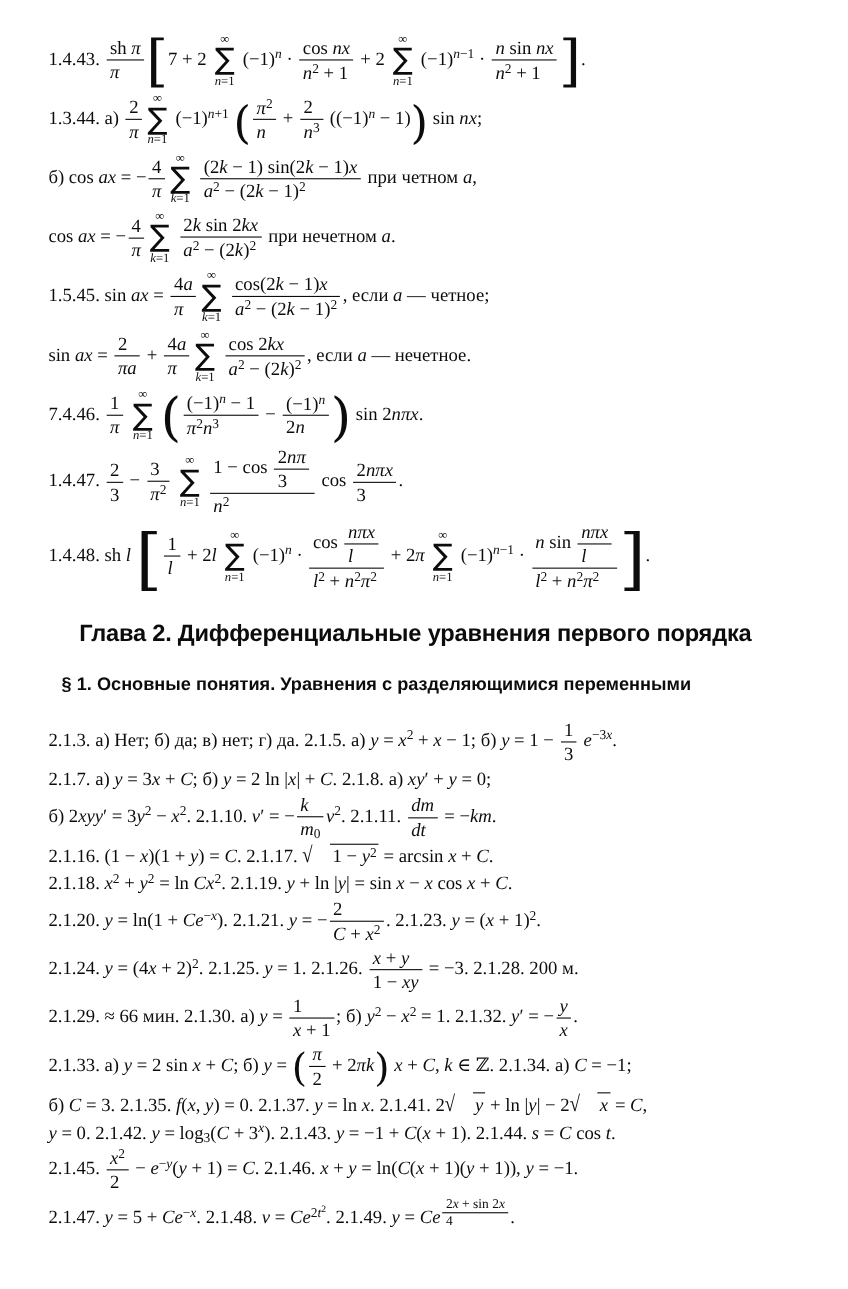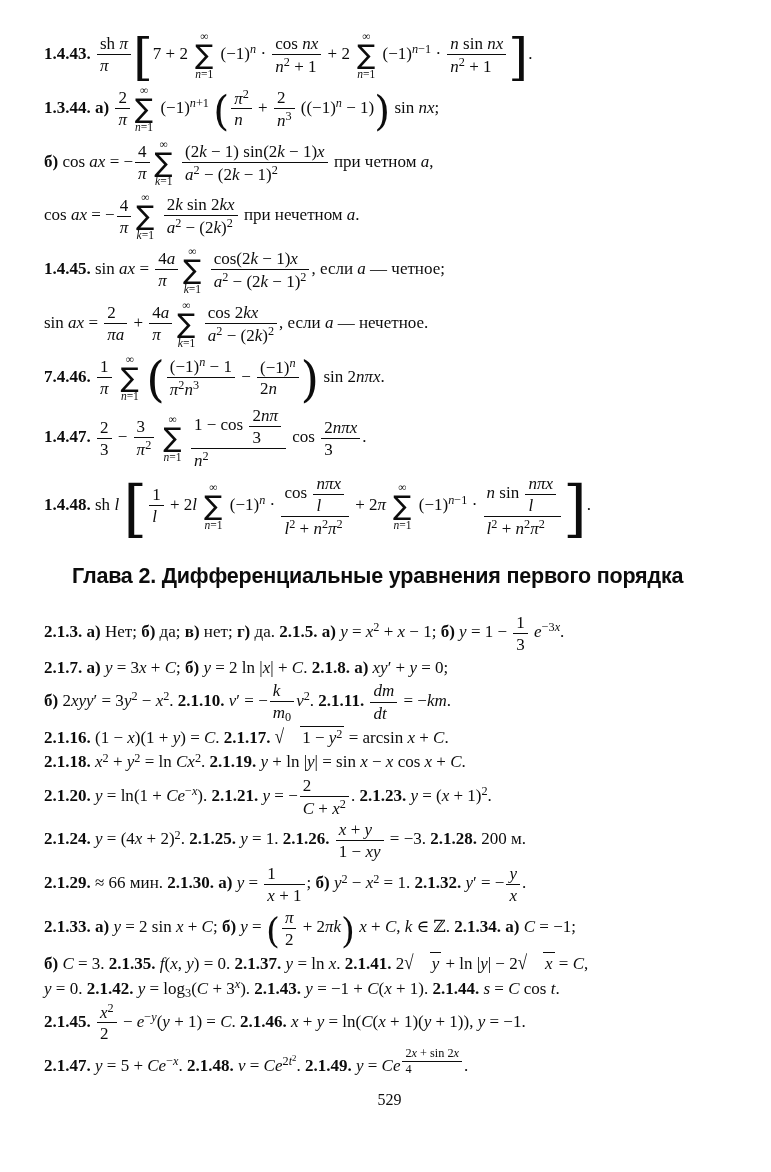--- a/index.html
+++ b/index.html
@@ -4,21 +4,21 @@
 <style>
   html,body{margin:0;padding:0;}
   body{
     width:771px;height:1172px;background:#ffffff;color:#0c0c0c;
     font-family:"Liberation Serif","DejaVu Serif",serif;font-size:17px;
     overflow:hidden;
   }
   .page{padding:30px 36px 0 44px;}
   .line{margin:0 0 4px 0;line-height:1.3;white-space:nowrap;}
   #sec2 .line{margin-bottom:3px;line-height:1.25;}
-  .bd{font-weight:bold;}
+  .bd{font-weight:normal;}
   .it{font-style:italic;}
   .sup{display:inline-block;font-size:72%;vertical-align:0.45em;line-height:1;}
   .sub{display:inline-block;font-size:72%;vertical-align:-0.25em;line-height:1;}
   .frac{display:inline-block;vertical-align:middle;text-align:left;margin:0 2px;line-height:1.12;}
   .frac .num{display:block;padding:0 3px 1px;}
   .frac .den{display:block;border-top:1.5px solid #0c0c0c;padding:1px 3px 0;}
   .sum{display:inline-flex;flex-direction:column;align-items:center;vertical-align:middle;line-height:1;margin:0 3px;}
   .sum .ll{font-size:11.5px;line-height:1.05;}
   .sum .sg{font-size:27px;line-height:0.95;font-family:"DejaVu Sans",sans-serif;}
   .big{display:inline-block;vertical-align:middle;line-height:0;position:relative;top:0.05em;font-family:"DejaVu Serif",serif;}
@@ -59,21 +59,21 @@
       <div class="line"><span class="bd">б) </span><span class="rm">cos </span><span class="it">ax</span><span class="rm"> = −</span><span class="frac"><span class="num"><span class="rm">4</span></span><span class="den"><span class="it">π</span></span></span><span class="sum">
           <span class="ll"><span class="rm">∞</span></span>
           <span class="sg">∑</span>
           <span class="ll"><span class="it">k</span><span class="rm">=1</span></span>
         </span><span class="rm"> </span><span class="frac"><span class="num"><span class="rm">(2</span><span class="it">k</span><span class="rm"> − 1) </span><span class="rm">sin</span><span class="rm">(2</span><span class="it">k</span><span class="rm"> − 1)</span><span class="it">x</span></span><span class="den"><span class="it">a</span><span class="sup"><span class="rm">2</span></span><span class="rm"> − (2</span><span class="it">k</span><span class="rm"> − 1)</span><span class="sup"><span class="rm">2</span></span></span></span><span class="rm"> при четном </span><span class="it">a</span><span class="rm">,</span></div>
       <div class="line"><span class="rm">cos </span><span class="it">ax</span><span class="rm"> = −</span><span class="frac"><span class="num"><span class="rm">4</span></span><span class="den"><span class="it">π</span></span></span><span class="sum">
           <span class="ll"><span class="rm">∞</span></span>
           <span class="sg">∑</span>
           <span class="ll"><span class="it">k</span><span class="rm">=1</span></span>
         </span><span class="rm"> </span><span class="frac"><span class="num"><span class="rm">2</span><span class="it">k</span><span class="rm"> </span><span class="rm">sin </span><span class="rm">2</span><span class="it">kx</span></span><span class="den"><span class="it">a</span><span class="sup"><span class="rm">2</span></span><span class="rm"> − (2</span><span class="it">k</span><span class="rm">)</span><span class="sup"><span class="rm">2</span></span></span></span><span class="rm"> при нечетном </span><span class="it">a</span><span class="rm">.</span></div>
-      <div class="line"><span class="bd">1.4.45. </span><span class="rm">sin </span><span class="it">ax</span><span class="rm"> = </span><span class="frac"><span class="num"><span class="rm">4</span><span class="it">a</span></span><span class="den"><span class="it">π</span></span></span><span class="sum">
+      <div class="line"><span class="bd">1.5.45. </span><span class="rm">sin </span><span class="it">ax</span><span class="rm"> = </span><span class="frac"><span class="num"><span class="rm">4</span><span class="it">a</span></span><span class="den"><span class="it">π</span></span></span><span class="sum">
           <span class="ll"><span class="rm">∞</span></span>
           <span class="sg">∑</span>
           <span class="ll"><span class="it">k</span><span class="rm">=1</span></span>
         </span><span class="rm"> </span><span class="frac"><span class="num"><span class="rm">cos</span><span class="rm">(2</span><span class="it">k</span><span class="rm"> − 1)</span><span class="it">x</span></span><span class="den"><span class="it">a</span><span class="sup"><span class="rm">2</span></span><span class="rm"> − (2</span><span class="it">k</span><span class="rm"> − 1)</span><span class="sup"><span class="rm">2</span></span></span></span><span class="rm">, если </span><span class="it">a</span><span class="rm"> — четное;</span></div>
       <div class="line"><span class="rm">sin </span><span class="it">ax</span><span class="rm"> = </span><span class="frac"><span class="num"><span class="rm">2</span></span><span class="den"><span class="it">πa</span></span></span><span class="rm"> + </span><span class="frac"><span class="num"><span class="rm">4</span><span class="it">a</span></span><span class="den"><span class="it">π</span></span></span><span class="sum">
           <span class="ll"><span class="rm">∞</span></span>
           <span class="sg">∑</span>
           <span class="ll"><span class="it">k</span><span class="rm">=1</span></span>
         </span><span class="rm"> </span><span class="frac"><span class="num"><span class="rm">cos </span><span class="rm">2</span><span class="it">kx</span></span><span class="den"><span class="it">a</span><span class="sup"><span class="rm">2</span></span><span class="rm"> − (2</span><span class="it">k</span><span class="rm">)</span><span class="sup"><span class="rm">2</span></span></span></span><span class="rm">, если </span><span class="it">a</span><span class="rm"> — нечетное.</span></div>
       <div class="line"><span class="bd">7.4.46. </span><span class="frac"><span class="num"><span class="rm">1</span></span><span class="den"><span class="it">π</span></span></span><span class="rm"> </span><span class="sum">
@@ -90,29 +90,29 @@
           <span class="ll"><span class="rm">∞</span></span>
           <span class="sg">∑</span>
           <span class="ll"><span class="it">n</span><span class="rm">=1</span></span>
         </span><span class="rm"> (−1)</span><span class="sup"><span class="it">n</span></span><span class="rm"> · </span><span class="frac"><span class="num"><span class="rm">cos </span><span class="frac"><span class="num"><span class="it">nπx</span></span><span class="den"><span class="it">l</span></span></span></span><span class="den"><span class="it">l</span><span class="sup"><span class="rm">2</span></span><span class="rm"> + </span><span class="it">n</span><span class="sup"><span class="rm">2</span></span><span class="it">π</span><span class="sup"><span class="rm">2</span></span></span></span><span class="rm"> + 2</span><span class="it">π</span><span class="rm"> </span><span class="sum">
           <span class="ll"><span class="rm">∞</span></span>
           <span class="sg">∑</span>
           <span class="ll"><span class="it">n</span><span class="rm">=1</span></span>
         </span><span class="rm"> (−1)</span><span class="sup"><span class="it">n</span><span class="rm">−1</span></span><span class="rm"> · </span><span class="frac"><span class="num"><span class="it">n</span><span class="rm"> </span><span class="rm">sin </span><span class="frac"><span class="num"><span class="it">nπx</span></span><span class="den"><span class="it">l</span></span></span></span><span class="den"><span class="it">l</span><span class="sup"><span class="rm">2</span></span><span class="rm"> + </span><span class="it">n</span><span class="sup"><span class="rm">2</span></span><span class="it">π</span><span class="sup"><span class="rm">2</span></span></span></span><span class="big" style="font-size: 3.6em;">]</span><span class="rm">.</span></div>
     </div>
   <div class="chapter">Глава 2. Дифференциальные уравнения первого порядка</div>
+  <div class="section">§ 1. Основные понятия. Уравнения с разделяющимися переменными</div>
   <div class="sec" id="sec2">
       <div class="line"><span class="bd">2.1.3. а) </span><span class="rm">Нет; </span><span class="bd">б) </span><span class="rm">да; </span><span class="bd">в) </span><span class="rm">нет; </span><span class="bd">г) </span><span class="rm">да. </span><span class="bd">2.1.5. а) </span><span class="it">y</span><span class="rm"> = </span><span class="it">x</span><span class="sup"><span class="rm">2</span></span><span class="rm"> + </span><span class="it">x</span><span class="rm"> − 1; </span><span class="bd">б) </span><span class="it">y</span><span class="rm"> = 1 − </span><span class="frac"><span class="num"><span class="rm">1</span></span><span class="den"><span class="rm">3</span></span></span><span class="rm"> </span><span class="it">e</span><span class="sup"><span class="rm">−3</span><span class="it">x</span></span><span class="rm">.</span></div>
       <div class="line"><span class="bd">2.1.7. а) </span><span class="it">y</span><span class="rm"> = 3</span><span class="it">x</span><span class="rm"> + </span><span class="it">C</span><span class="rm">; </span><span class="bd">б) </span><span class="it">y</span><span class="rm"> = 2 </span><span class="rm">ln </span><span class="rm">|</span><span class="it">x</span><span class="rm">| + </span><span class="it">C</span><span class="rm">. </span><span class="bd">2.1.8. а) </span><span class="it">xy</span><span class="rm">′ + </span><span class="it">y</span><span class="rm"> = 0;</span></div>
       <div class="line"><span class="bd">б) </span><span class="rm">2</span><span class="it">xyy</span><span class="rm">′ = 3</span><span class="it">y</span><span class="sup"><span class="rm">2</span></span><span class="rm"> − </span><span class="it">x</span><span class="sup"><span class="rm">2</span></span><span class="rm">. </span><span class="bd">2.1.10. </span><span class="it">v</span><span class="rm">′ = −</span><span class="frac"><span class="num"><span class="it">k</span></span><span class="den"><span class="it">m</span><span class="sub"><span class="rm">0</span></span></span></span><span class="it">v</span><span class="sup"><span class="rm">2</span></span><span class="rm">. </span><span class="bd">2.1.11. </span><span class="frac"><span class="num"><span class="it">dm</span></span><span class="den"><span class="it">dt</span></span></span><span class="rm"> = −</span><span class="it">km</span><span class="rm">.</span></div>
       <div class="line"><span class="bd">2.1.16. </span><span class="rm">(1 − </span><span class="it">x</span><span class="rm">)(1 + </span><span class="it">y</span><span class="rm">) = </span><span class="it">C</span><span class="rm">. </span><span class="bd">2.1.17. </span><span class="sqrt"><span class="rs">√</span><span class="rb"><span class="rm">1 − </span><span class="it">y</span><span class="sup"><span class="rm">2</span></span></span></span><span class="rm"> = </span><span class="rm">arcsin </span><span class="it">x</span><span class="rm"> + </span><span class="it">C</span><span class="rm">.</span></div>
       <div class="line"><span class="bd">2.1.18. </span><span class="it">x</span><span class="sup"><span class="rm">2</span></span><span class="rm"> + </span><span class="it">y</span><span class="sup"><span class="rm">2</span></span><span class="rm"> = </span><span class="rm">ln </span><span class="it">Cx</span><span class="sup"><span class="rm">2</span></span><span class="rm">. </span><span class="bd">2.1.19. </span><span class="it">y</span><span class="rm"> + </span><span class="rm">ln </span><span class="rm">|</span><span class="it">y</span><span class="rm">| = </span><span class="rm">sin </span><span class="it">x</span><span class="rm"> − </span><span class="it">x</span><span class="rm"> </span><span class="rm">cos </span><span class="it">x</span><span class="rm"> + </span><span class="it">C</span><span class="rm">.</span></div>
       <div class="line"><span class="bd">2.1.20. </span><span class="it">y</span><span class="rm"> = </span><span class="rm">ln</span><span class="rm">(1 + </span><span class="it">Ce</span><span class="sup"><span class="rm">−</span><span class="it">x</span></span><span class="rm">). </span><span class="bd">2.1.21. </span><span class="it">y</span><span class="rm"> = −</span><span class="frac"><span class="num"><span class="rm">2</span></span><span class="den"><span class="it">C</span><span class="rm"> + </span><span class="it">x</span><span class="sup"><span class="rm">2</span></span></span></span><span class="rm">. </span><span class="bd">2.1.23. </span><span class="it">y</span><span class="rm"> = (</span><span class="it">x</span><span class="rm"> + 1)</span><span class="sup"><span class="rm">2</span></span><span class="rm">.</span></div>
       <div class="line"><span class="bd">2.1.24. </span><span class="it">y</span><span class="rm"> = (4</span><span class="it">x</span><span class="rm"> + 2)</span><span class="sup"><span class="rm">2</span></span><span class="rm">. </span><span class="bd">2.1.25. </span><span class="it">y</span><span class="rm"> = 1. </span><span class="bd">2.1.26. </span><span class="frac"><span class="num"><span class="it">x</span><span class="rm"> + </span><span class="it">y</span></span><span class="den"><span class="rm">1 − </span><span class="it">xy</span></span></span><span class="rm"> = −3. </span><span class="bd">2.1.28. </span><span class="rm">200 м.</span></div>
       <div class="line"><span class="bd">2.1.29. </span><span class="rm">≈ 66 мин. </span><span class="bd">2.1.30. а) </span><span class="it">y</span><span class="rm"> = </span><span class="frac"><span class="num"><span class="rm">1</span></span><span class="den"><span class="it">x</span><span class="rm"> + 1</span></span></span><span class="rm">; </span><span class="bd">б) </span><span class="it">y</span><span class="sup"><span class="rm">2</span></span><span class="rm"> − </span><span class="it">x</span><span class="sup"><span class="rm">2</span></span><span class="rm"> = 1. </span><span class="bd">2.1.32. </span><span class="it">y</span><span class="rm">′ = −</span><span class="frac"><span class="num"><span class="it">y</span></span><span class="den"><span class="it">x</span></span></span><span class="rm">.</span></div>
       <div class="line"><span class="bd">2.1.33. а) </span><span class="it">y</span><span class="rm"> = 2 </span><span class="rm">sin </span><span class="it">x</span><span class="rm"> + </span><span class="it">C</span><span class="rm">; </span><span class="bd">б) </span><span class="it">y</span><span class="rm"> = </span><span class="big" style="font-size: 2.1em;">(</span><span class="frac"><span class="num"><span class="it">π</span></span><span class="den"><span class="rm">2</span></span></span><span class="rm"> + 2</span><span class="it">πk</span><span class="big" style="font-size: 2.1em;">)</span><span class="rm"> </span><span class="it">x</span><span class="rm"> + </span><span class="it">C</span><span class="rm">, </span><span class="it">k</span><span class="rm"> ∈ ℤ. </span><span class="bd">2.1.34. а) </span><span class="it">C</span><span class="rm"> = −1;</span></div>
       <div class="line"><span class="bd">б) </span><span class="it">C</span><span class="rm"> = 3. </span><span class="bd">2.1.35. </span><span class="it">f</span><span class="rm">(</span><span class="it">x</span><span class="rm">, </span><span class="it">y</span><span class="rm">) = 0. </span><span class="bd">2.1.37. </span><span class="it">y</span><span class="rm"> = </span><span class="rm">ln </span><span class="it">x</span><span class="rm">. </span><span class="bd">2.1.41. </span><span class="rm">2</span><span class="sqrt"><span class="rs">√</span><span class="rb"><span class="it">y</span></span></span><span class="rm"> + </span><span class="rm">ln </span><span class="rm">|</span><span class="it">y</span><span class="rm">| − 2</span><span class="sqrt"><span class="rs">√</span><span class="rb"><span class="it">x</span></span></span><span class="rm"> = </span><span class="it">C</span><span class="rm">,</span></div>
       <div class="line"><span class="it">y</span><span class="rm"> = 0. </span><span class="bd">2.1.42. </span><span class="it">y</span><span class="rm"> = </span><span class="rm">log</span><span class="sub"><span class="rm">3</span></span><span class="rm">(</span><span class="it">C</span><span class="rm"> + 3</span><span class="sup"><span class="it">x</span></span><span class="rm">). </span><span class="bd">2.1.43. </span><span class="it">y</span><span class="rm"> = −1 + </span><span class="it">C</span><span class="rm">(</span><span class="it">x</span><span class="rm"> + 1). </span><span class="bd">2.1.44. </span><span class="it">s</span><span class="rm"> = </span><span class="it">C</span><span class="rm"> </span><span class="rm">cos </span><span class="it">t</span><span class="rm">.</span></div>
       <div class="line"><span class="bd">2.1.45. </span><span class="frac"><span class="num"><span class="it">x</span><span class="sup"><span class="rm">2</span></span></span><span class="den"><span class="rm">2</span></span></span><span class="rm"> − </span><span class="it">e</span><span class="sup"><span class="rm">−</span><span class="it">y</span></span><span class="rm">(</span><span class="it">y</span><span class="rm"> + 1) = </span><span class="it">C</span><span class="rm">. </span><span class="bd">2.1.46. </span><span class="it">x</span><span class="rm"> + </span><span class="it">y</span><span class="rm"> = </span><span class="rm">ln</span><span class="rm">(</span><span class="it">C</span><span class="rm">(</span><span class="it">x</span><span class="rm"> + 1)(</span><span class="it">y</span><span class="rm"> + 1)), </span><span class="it">y</span><span class="rm"> = −1.</span></div>
       <div class="line"><span class="bd">2.1.47. </span><span class="it">y</span><span class="rm"> = 5 + </span><span class="it">Ce</span><span class="sup"><span class="rm">−</span><span class="it">x</span></span><span class="rm">. </span><span class="bd">2.1.48. </span><span class="it">v</span><span class="rm"> = </span><span class="it">Ce</span><span class="sup"><span class="rm">2</span><span class="it">t</span><span class="sup"><span class="rm">2</span></span></span><span class="rm">. </span><span class="bd">2.1.49. </span><span class="it">y</span><span class="rm"> = </span><span class="it">Ce</span><span class="sup"><span class="frac"><span class="num"><span class="rm">2</span><span class="it">x</span><span class="rm"> + </span><span class="rm">sin </span><span class="rm">2</span><span class="it">x</span></span><span class="den"><span class="rm">4</span></span></span></span><span class="rm">.</span></div>
     </div>
-  <div class="pageno">529</div>
 </div>
 
 </body></html>

